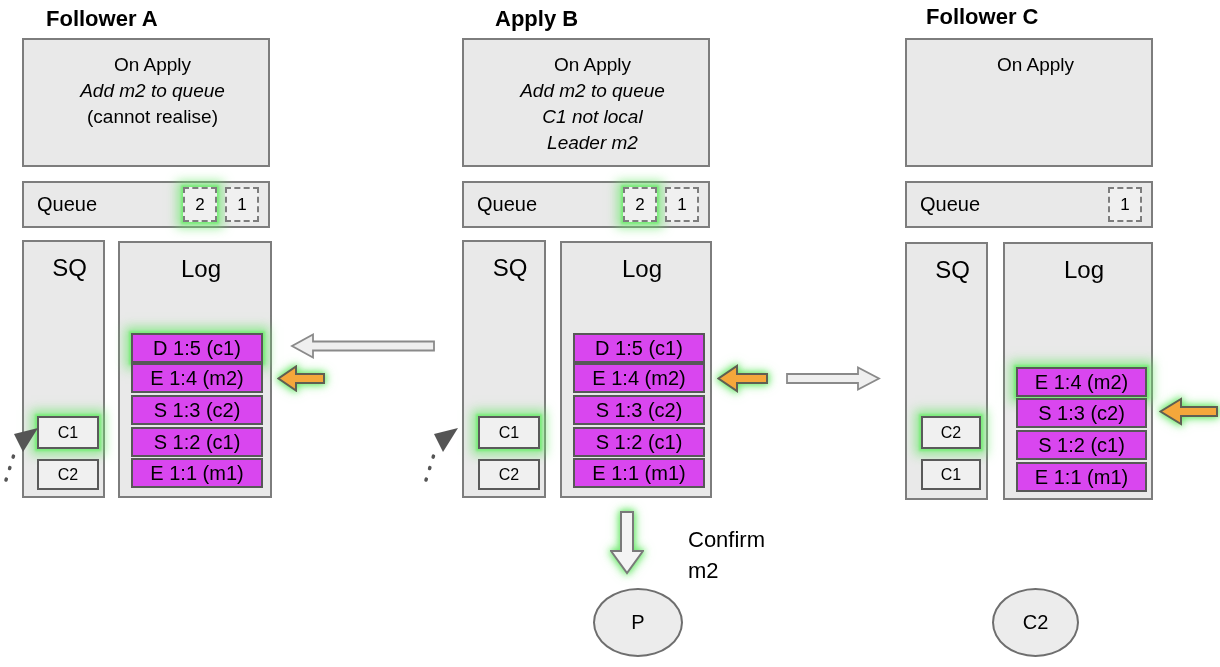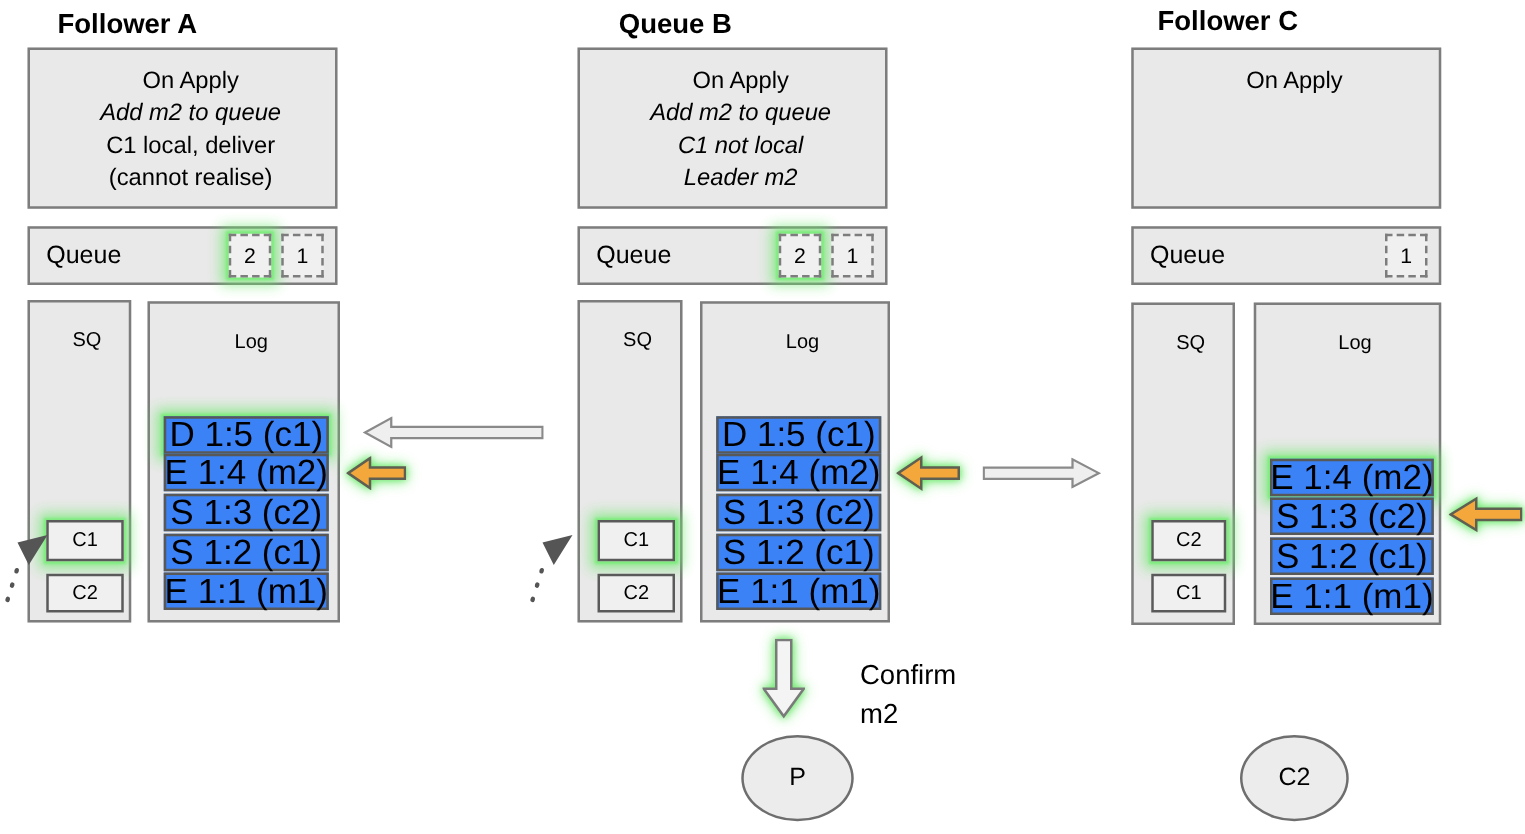--- a/index.html
+++ b/index.html
@@ -14,49 +14,48 @@
   .apply-line{white-space:nowrap;}
   .italic{font-style:italic;}
   .queue-box{display:flex;align-items:center;padding:0 9px 0 13px;font-size:20px;}
   .queue-label{flex:none;}
   .queue-spacer{flex:1;}
   .queue-items{display:flex;gap:8px;}
   .queue-slot{
     width:30px;height:31px;background:#f0f0f0;border:2px dashed #7d7d7d;
     display:flex;align-items:center;justify-content:center;font-size:17px;
   }
-  .tank-label{position:absolute;top:22px;left:0;right:0;text-align:center;font-size:16px;margin-left:12px;}
+  .tank-label{position:absolute;top:12px;left:0;right:0;text-align:center;font-size:24px;margin-left:12px;}
   .sq-item{
     position:absolute;background:#f0f0f0;border:2px solid #5a5a5a;
     display:flex;align-items:center;justify-content:center;font-size:16px;
   }
   .log-row{
-    position:absolute;background:#3b82f6;border:2px solid #585858;
+    position:absolute;background:#d946ef;border:2px solid #585858;
     display:flex;align-items:center;justify-content:center;
-    font-size:28px;white-space:nowrap;
+    font-size:20px;white-space:nowrap;
   }
   .glow{box-shadow:0 0 2px 2px #7cec7c, 0 0 10px 6px rgba(104,232,104,.65);}
   .glow-svg{filter:drop-shadow(0 0 3px #6fe86f) drop-shadow(0 0 5px rgba(110,235,110,.8));}
   .confirm-text{font-size:22px;line-height:31px;}
   .node-ellipse{
     background:#ececec;border:2px solid #6e6e6e;border-radius:50%;
     display:flex;align-items:center;justify-content:center;font-size:20px;
   }
 </style>
 </head>
 <body>
 
 <div id="canvas">
 
   <div class="abs title" style="left:46px;top:6px;">Follower A</div>
 
   <div class="abs panel apply-box" style="left:22px;top:38px;width:248px;height:129px;">
     <div class="apply-line">On Apply</div>
     <div class="apply-line italic">Add m2 to queue</div>
-    <div class="apply-line">C1 local, deliver</div>
     <div class="apply-line">(cannot realise)</div>
   </div>
 
   <div class="abs panel queue-box" style="left:22px;top:181px;width:248px;height:47px;">
     <span class="queue-label">Queue</span>
     <span class="queue-spacer"></span>
     <span class="queue-items">
       <span class="queue-slot glow">2</span>
       <span class="queue-slot">1</span>
     </span>
@@ -70,21 +69,21 @@
 
   <div class="abs panel" style="left:118px;top:241px;width:154px;height:257px;">
     <div class="tank-label">Log</div>
     <div class="log-row glow" style="left:11px;top:90px;width:128px;height:26px;">D 1:5 (c1)</div>
     <div class="log-row" style="left:11px;top:120px;width:128px;height:26px;">E 1:4 (m2)</div>
     <div class="log-row" style="left:11px;top:152px;width:128px;height:26px;">S 1:3 (c2)</div>
     <div class="log-row" style="left:11px;top:184px;width:128px;height:26px;">S 1:2 (c1)</div>
     <div class="log-row" style="left:11px;top:215px;width:128px;height:26px;">E 1:1 (m1)</div>
   </div>
 
-  <div class="abs title" style="left:495px;top:6px;">Queue B</div>
+  <div class="abs title" style="left:495px;top:6px;">Apply B</div>
 
   <div class="abs panel apply-box" style="left:462px;top:38px;width:248px;height:129px;">
     <div class="apply-line">On Apply</div>
     <div class="apply-line italic">Add m2 to queue</div>
     <div class="apply-line italic">C1 not local</div>
     <div class="apply-line italic">Leader m2</div>
   </div>
 
   <div class="abs panel queue-box" style="left:462px;top:181px;width:248px;height:47px;">
     <span class="queue-label">Queue</span>

